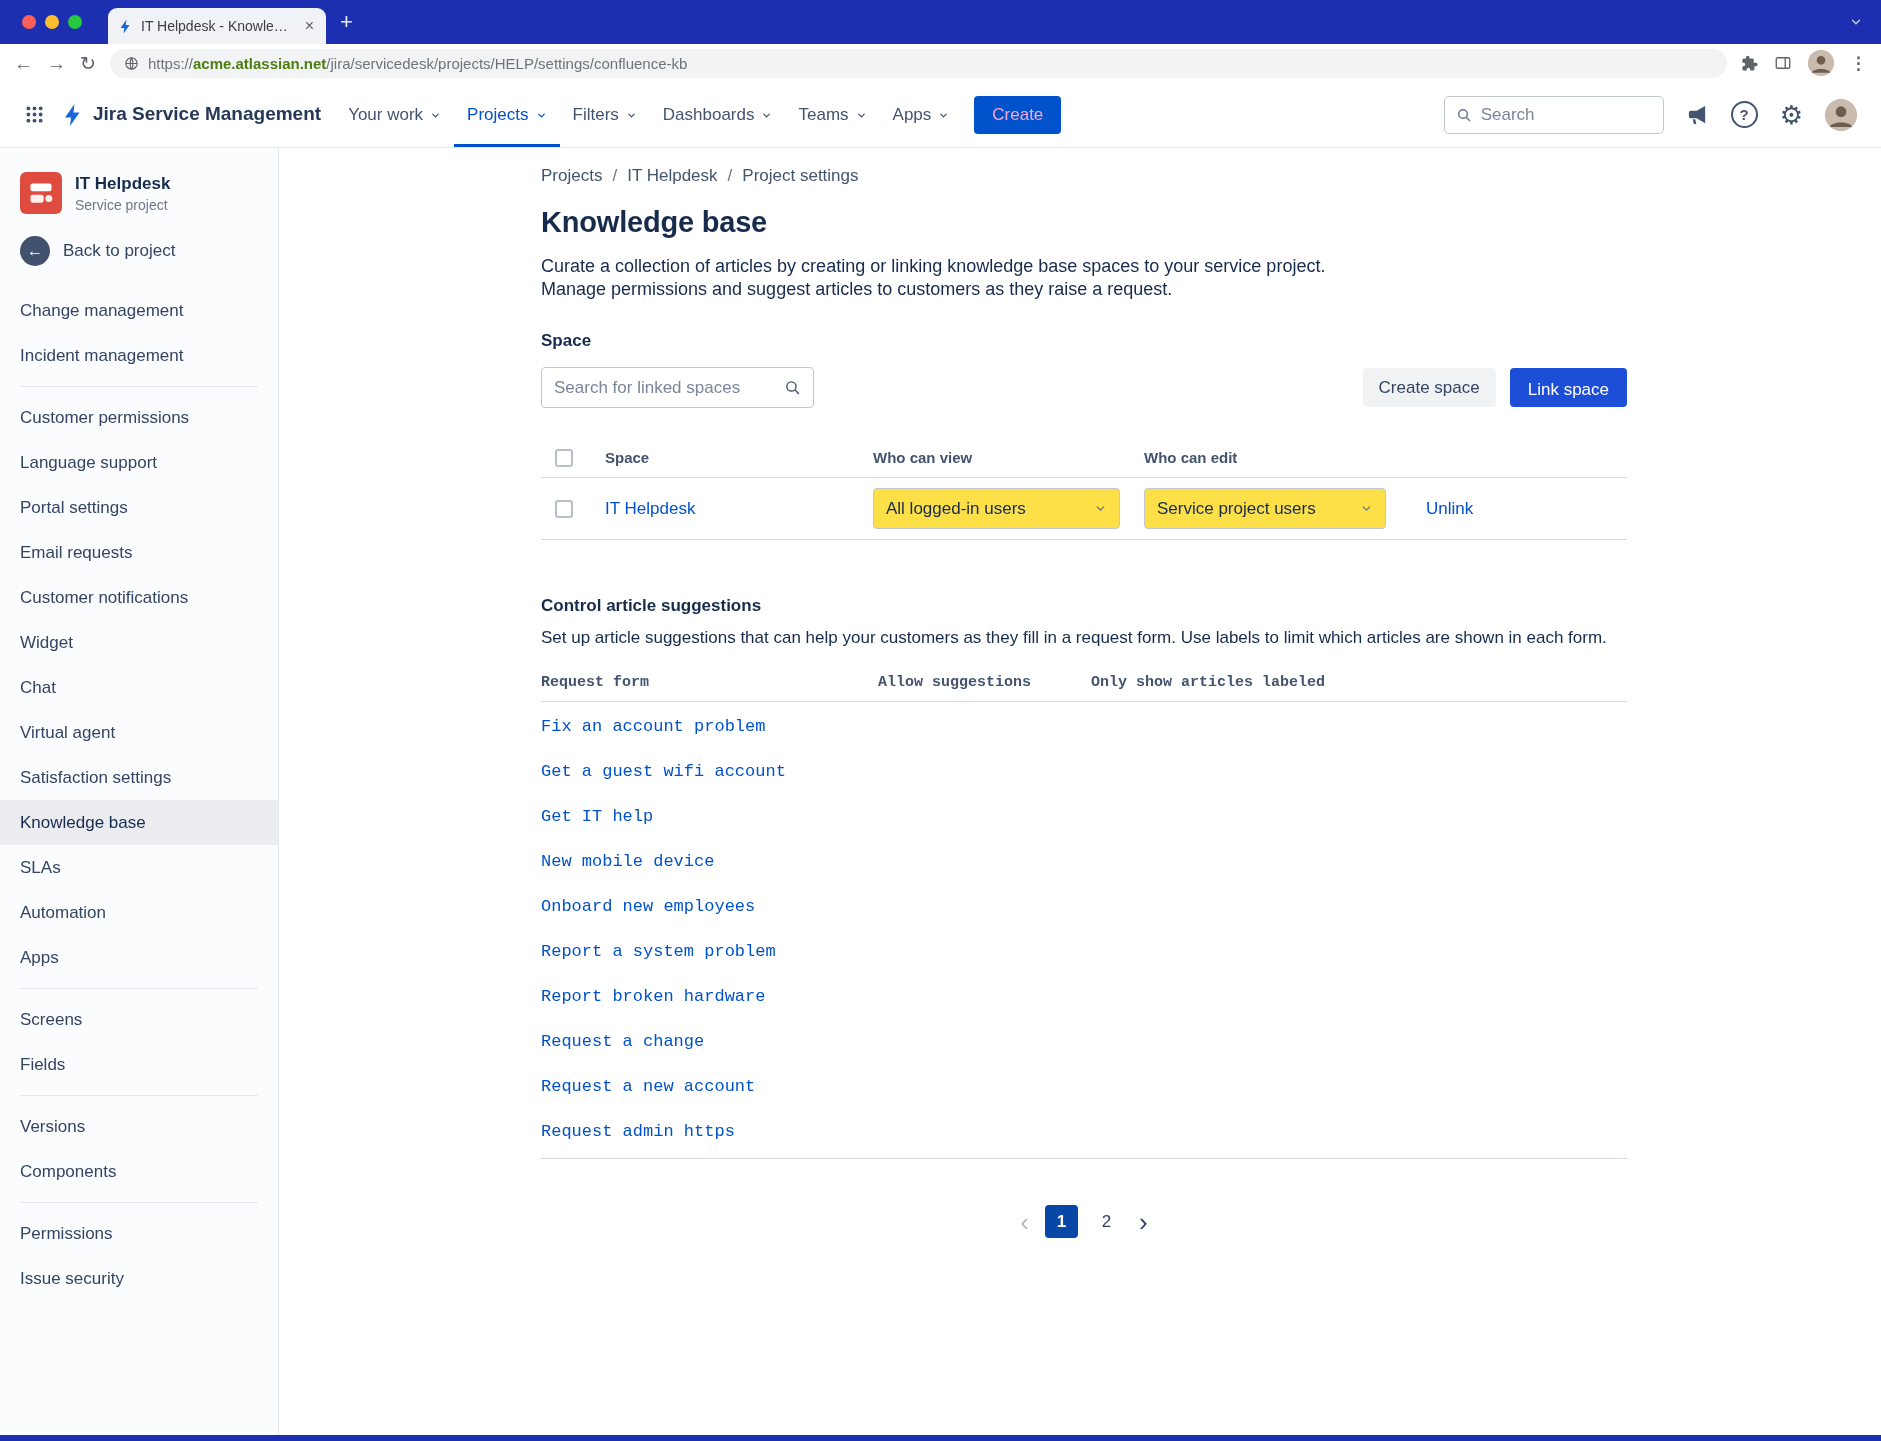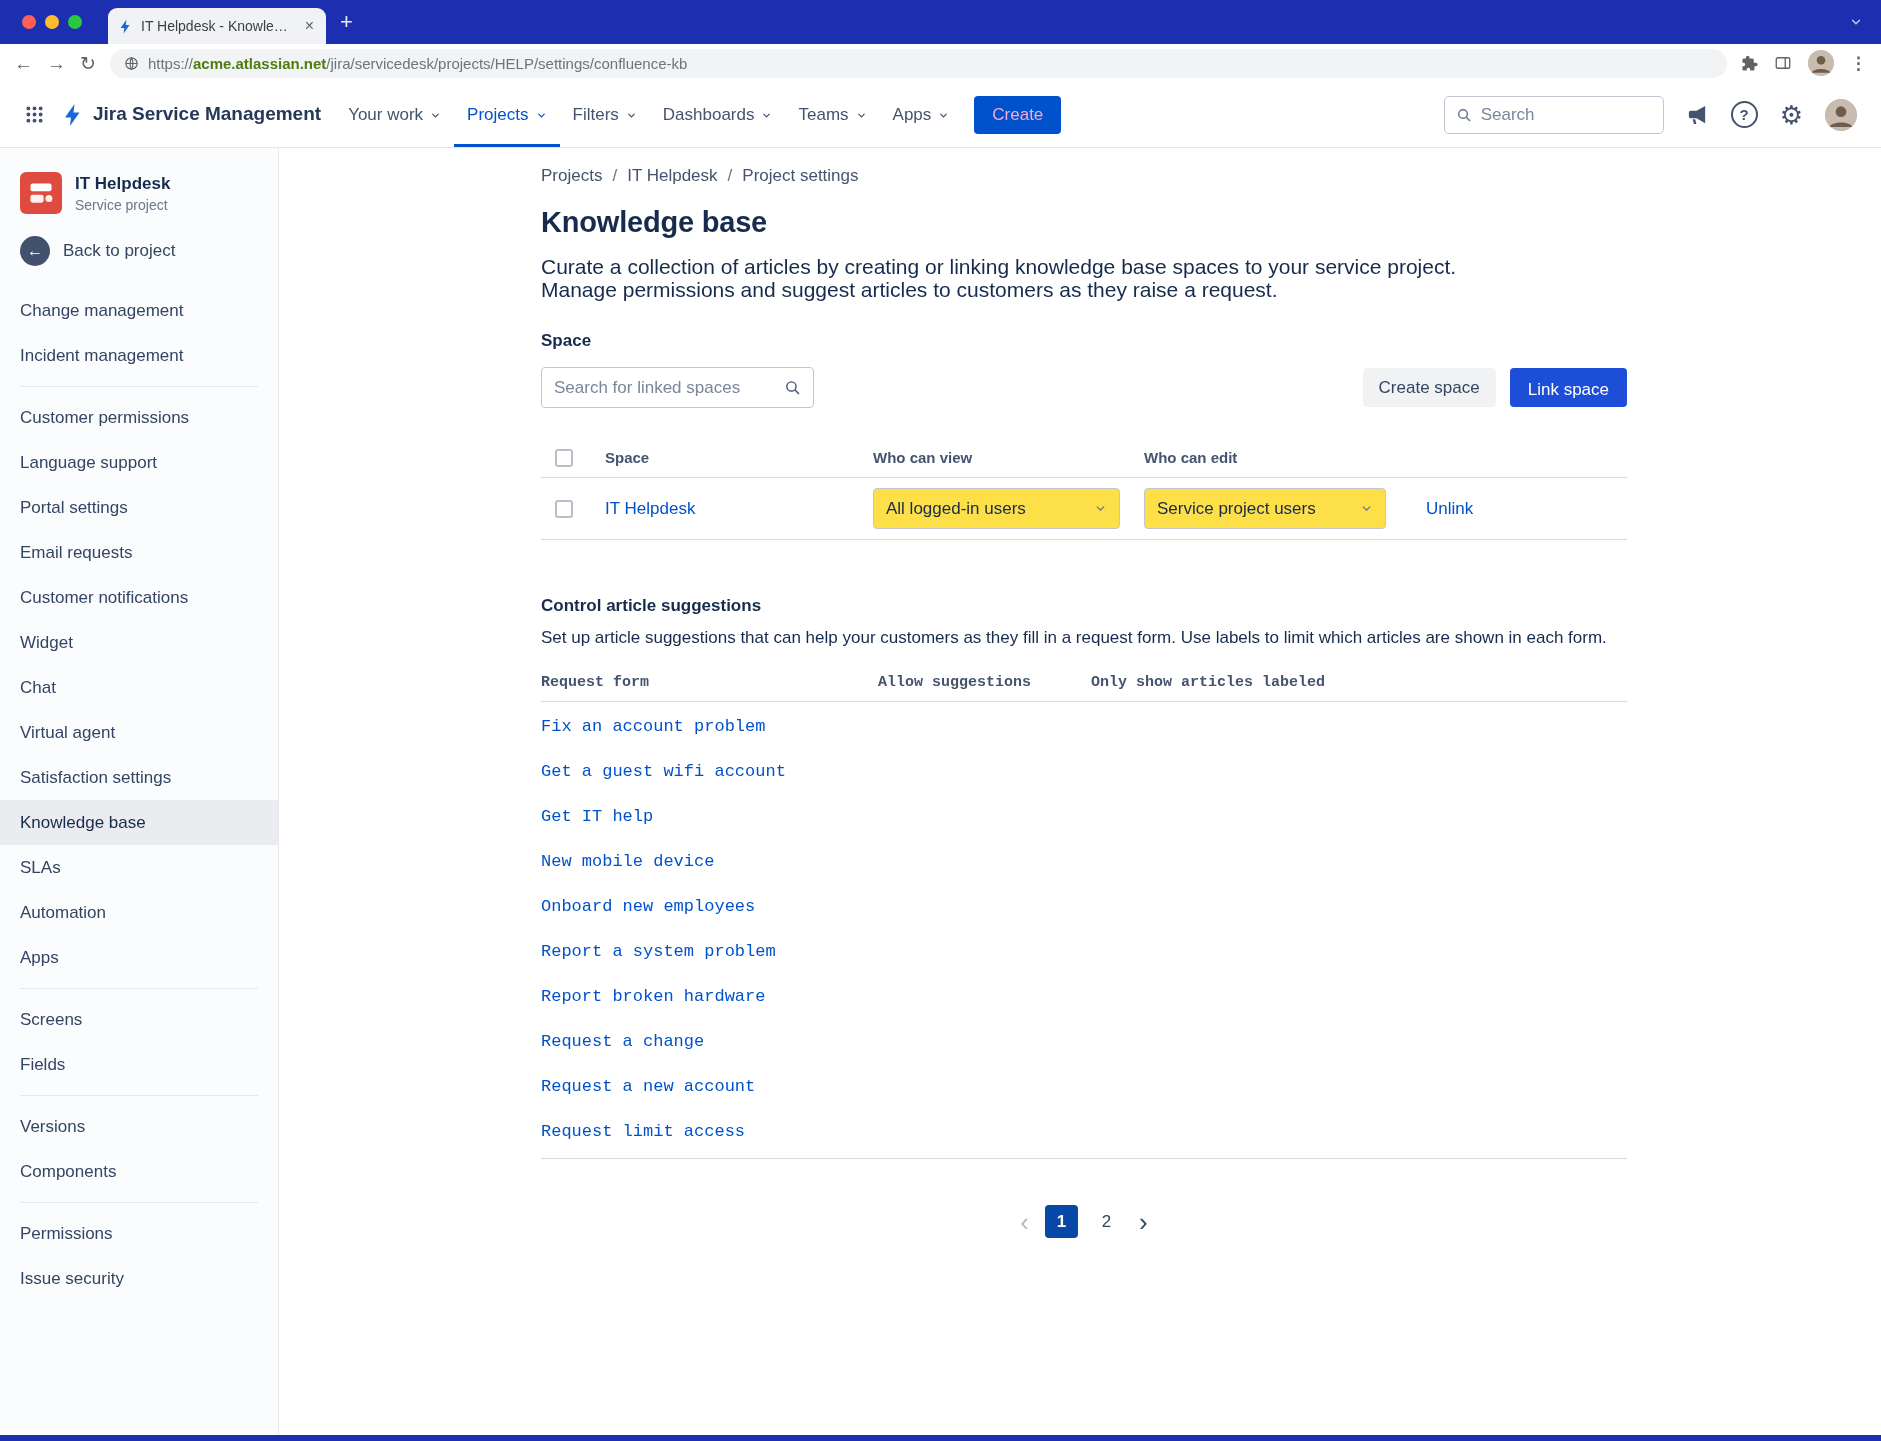--- a/index.html
+++ b/index.html
@@ -68,21 +68,21 @@
 
   
   .main { flex:1; overflow:hidden; background:#fff; }
   .content { padding:18px 0 0 262px; width:1348px; }
   .inner { width:1086px; }
 
   .breadcrumb { display:flex; align-items:center; gap:10px; font-size:17px; color:#44546F; }
   .crumb { color:#44546F; cursor:pointer; }
   .crumb-sep { color:#6B778C; }
   h1.page-title { font-size:29px; font-weight:600; color:#172B4D; margin:20px 0 16px; letter-spacing:-0.2px; }
-  .intro { font-size:21px; line-height:23px; color:#172B4D; }
+  .intro { font-size:18px; line-height:23px; color:#172B4D; }
 
   .section-heading { font-size:17px; font-weight:700; color:#172B4D; margin-top:30px; }
   .space-controls { display:flex; align-items:center; margin-top:16px; }
   .space-search { width:273px; height:41px; border:1px solid #C1C7D0; border-radius:4px; background:#fff; display:flex; align-items:center; gap:8px; padding:0 12px; color:#6B778C; }
   .space-search input { border:none; outline:none; flex:1; font-size:17px; font-family:inherit; color:#172B4D; background:transparent; min-width:0; }
   .space-search input::placeholder { color:#7A869A; }
   .btn-subtle { margin-left:auto; height:39px; padding:0 16px; border:none; border-radius:4px; background:#F1F2F4; color:#344563; font-size:17px; font-weight:500; font-family:inherit; }
   .btn-primary { margin-left:14px; height:39px; padding:12px 18px; border:none; border-radius:4px; background:#1d4ed8; color:#fff; font-size:17px; font-weight:500; font-family:inherit; }
 
   .space-table { margin-top:30px; }
@@ -456,21 +456,21 @@
               <span><span class="req-link">Request a change</span></span>
               <span class="toggle-cell"><span class="toggle on"><span class="tg-check">✓</span><span class="knob"></span></span></span>
               <span></span>
             </div>
             <div class="sugg-row">
               <span><span class="req-link">Request a new account</span></span>
               <span class="toggle-cell"><span class="toggle on"><span class="tg-check">✓</span><span class="knob"></span></span></span>
               <span></span>
             </div>
             <div class="sugg-row">
-              <span><span class="req-link">Request limit access</span></span>
+              <span><span class="req-link">Request admin https</span></span>
               <span class="toggle-cell"><span class="toggle on"><span class="tg-check">✓</span><span class="knob"></span></span></span>
               <span></span>
             </div>
           </div>
         </div>
 
         <div class="pagination">
           <span class="pg-prev">‹</span>
           <span class="pg-num current">1</span>
           <span class="pg-num">2</span>

